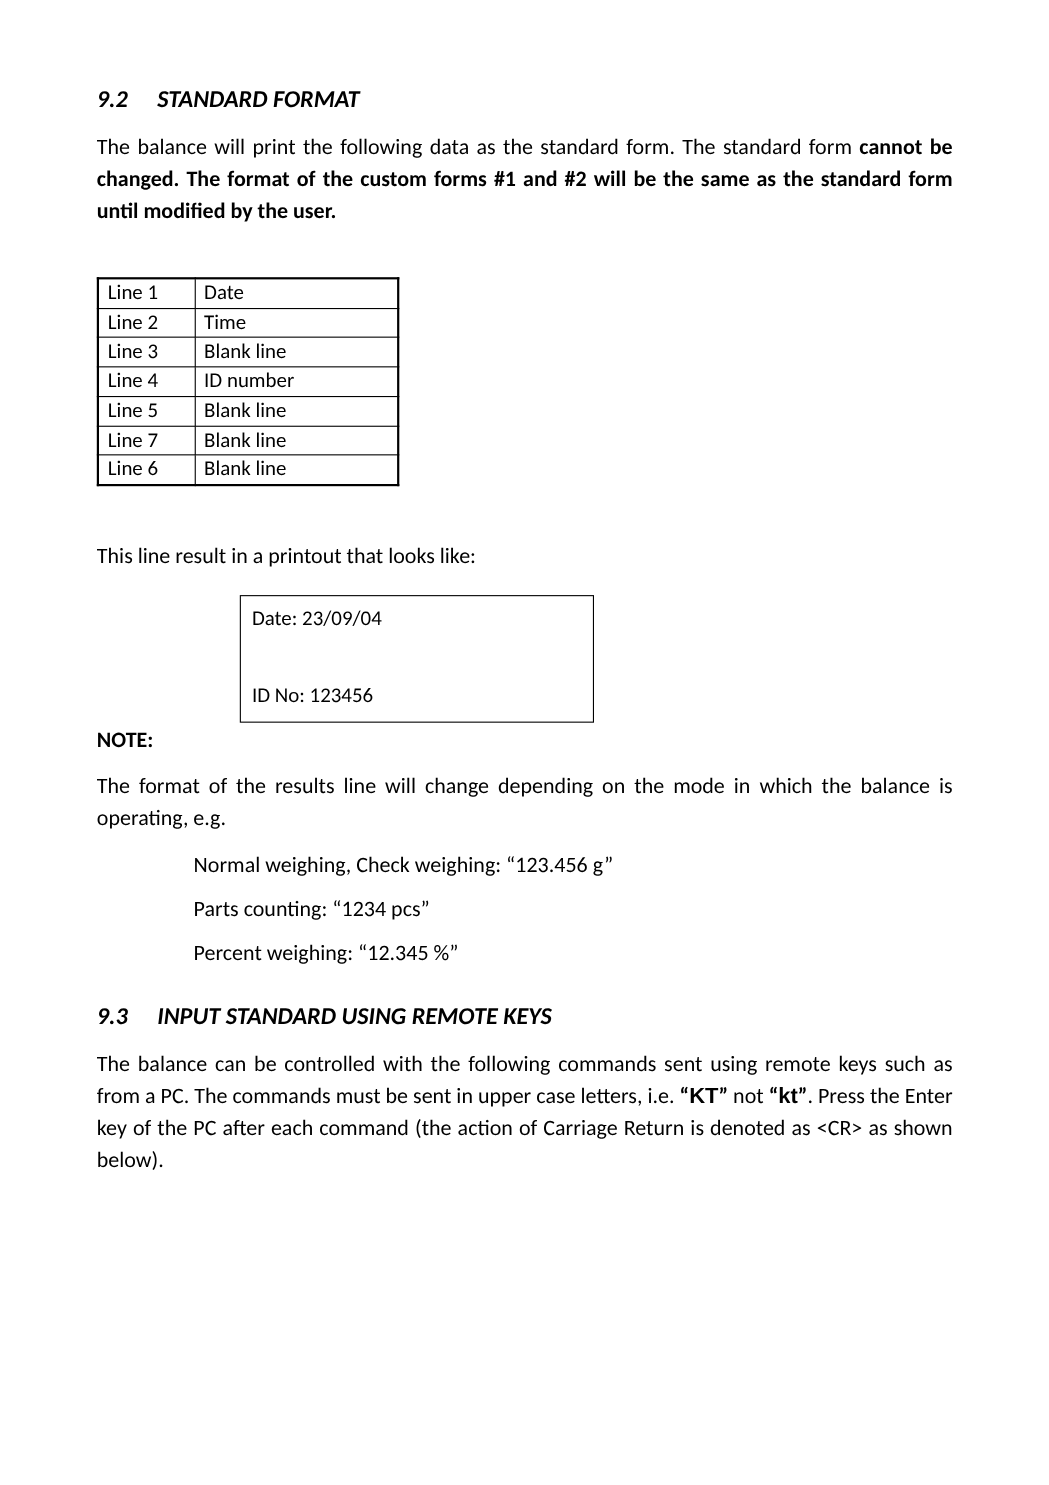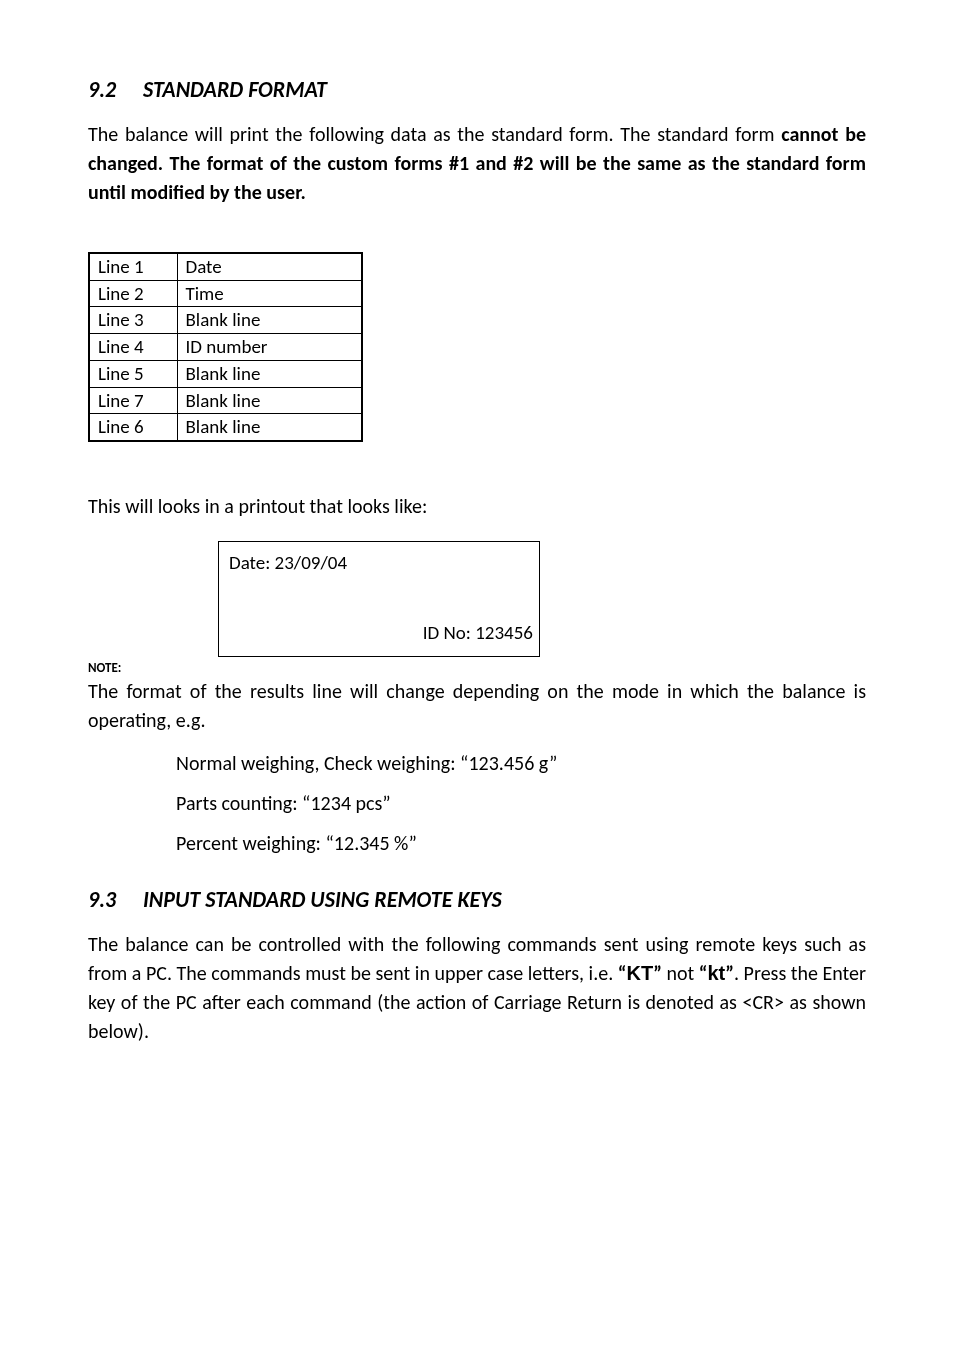--- a/index.html
+++ b/index.html
@@ -60,37 +60,36 @@
       width: 185px;
     }
     .printout-wrap {
       margin-left: 130px;
       margin-top: 20px;
       margin-bottom: 2px;
     }
     .printout {
       border: 1.5px solid #000;
       width: 322px;
-      padding: 8px 6px 10px 10px;
+      padding: 8px 24px 10px 10px;
       font-size: 19px;
     }
     .printout .pline {
       margin-bottom: 17px;
     }
     .printout .pline:last-child {
       margin-bottom: 0;
-      text-align: right;
     }
     .printout .pblank {
       height: 26px;
     }
     .note-label {
       font-weight: bold;
-      font-size: 13px;
-      margin-bottom: 0;
+      font-size: 20px;
+      margin-bottom: 14px;
     }
     .indent-list {
       margin-left: 88px;
       margin-bottom: 28px;
     }
     .indent-list .item {
       margin-bottom: 12px;
     }
     .kt {
       font-family: 'Arial Black', Arial, sans-serif;
@@ -137,21 +136,21 @@
           <td class="c2">Blank line</td>
         </tr>
     <tr>
           <td class="c1">Line 6</td>
           <td class="c2">Blank line</td>
         </tr>
   </tbody>
     </table>
 </div>
 
-<p class="para">This will looks in a printout that looks like:</p>
+<p class="para">This line result in a printout that looks like:</p>
 
 <div class="printout-wrap">
   <div class="printout">
     <div class="pline">Date:  23/09/04</div>
     <div class="pblank"></div>
     <div class="pline">ID No: 123456</div>
   </div>
 </div>
 
 <p class="note-label">NOTE:</p>

